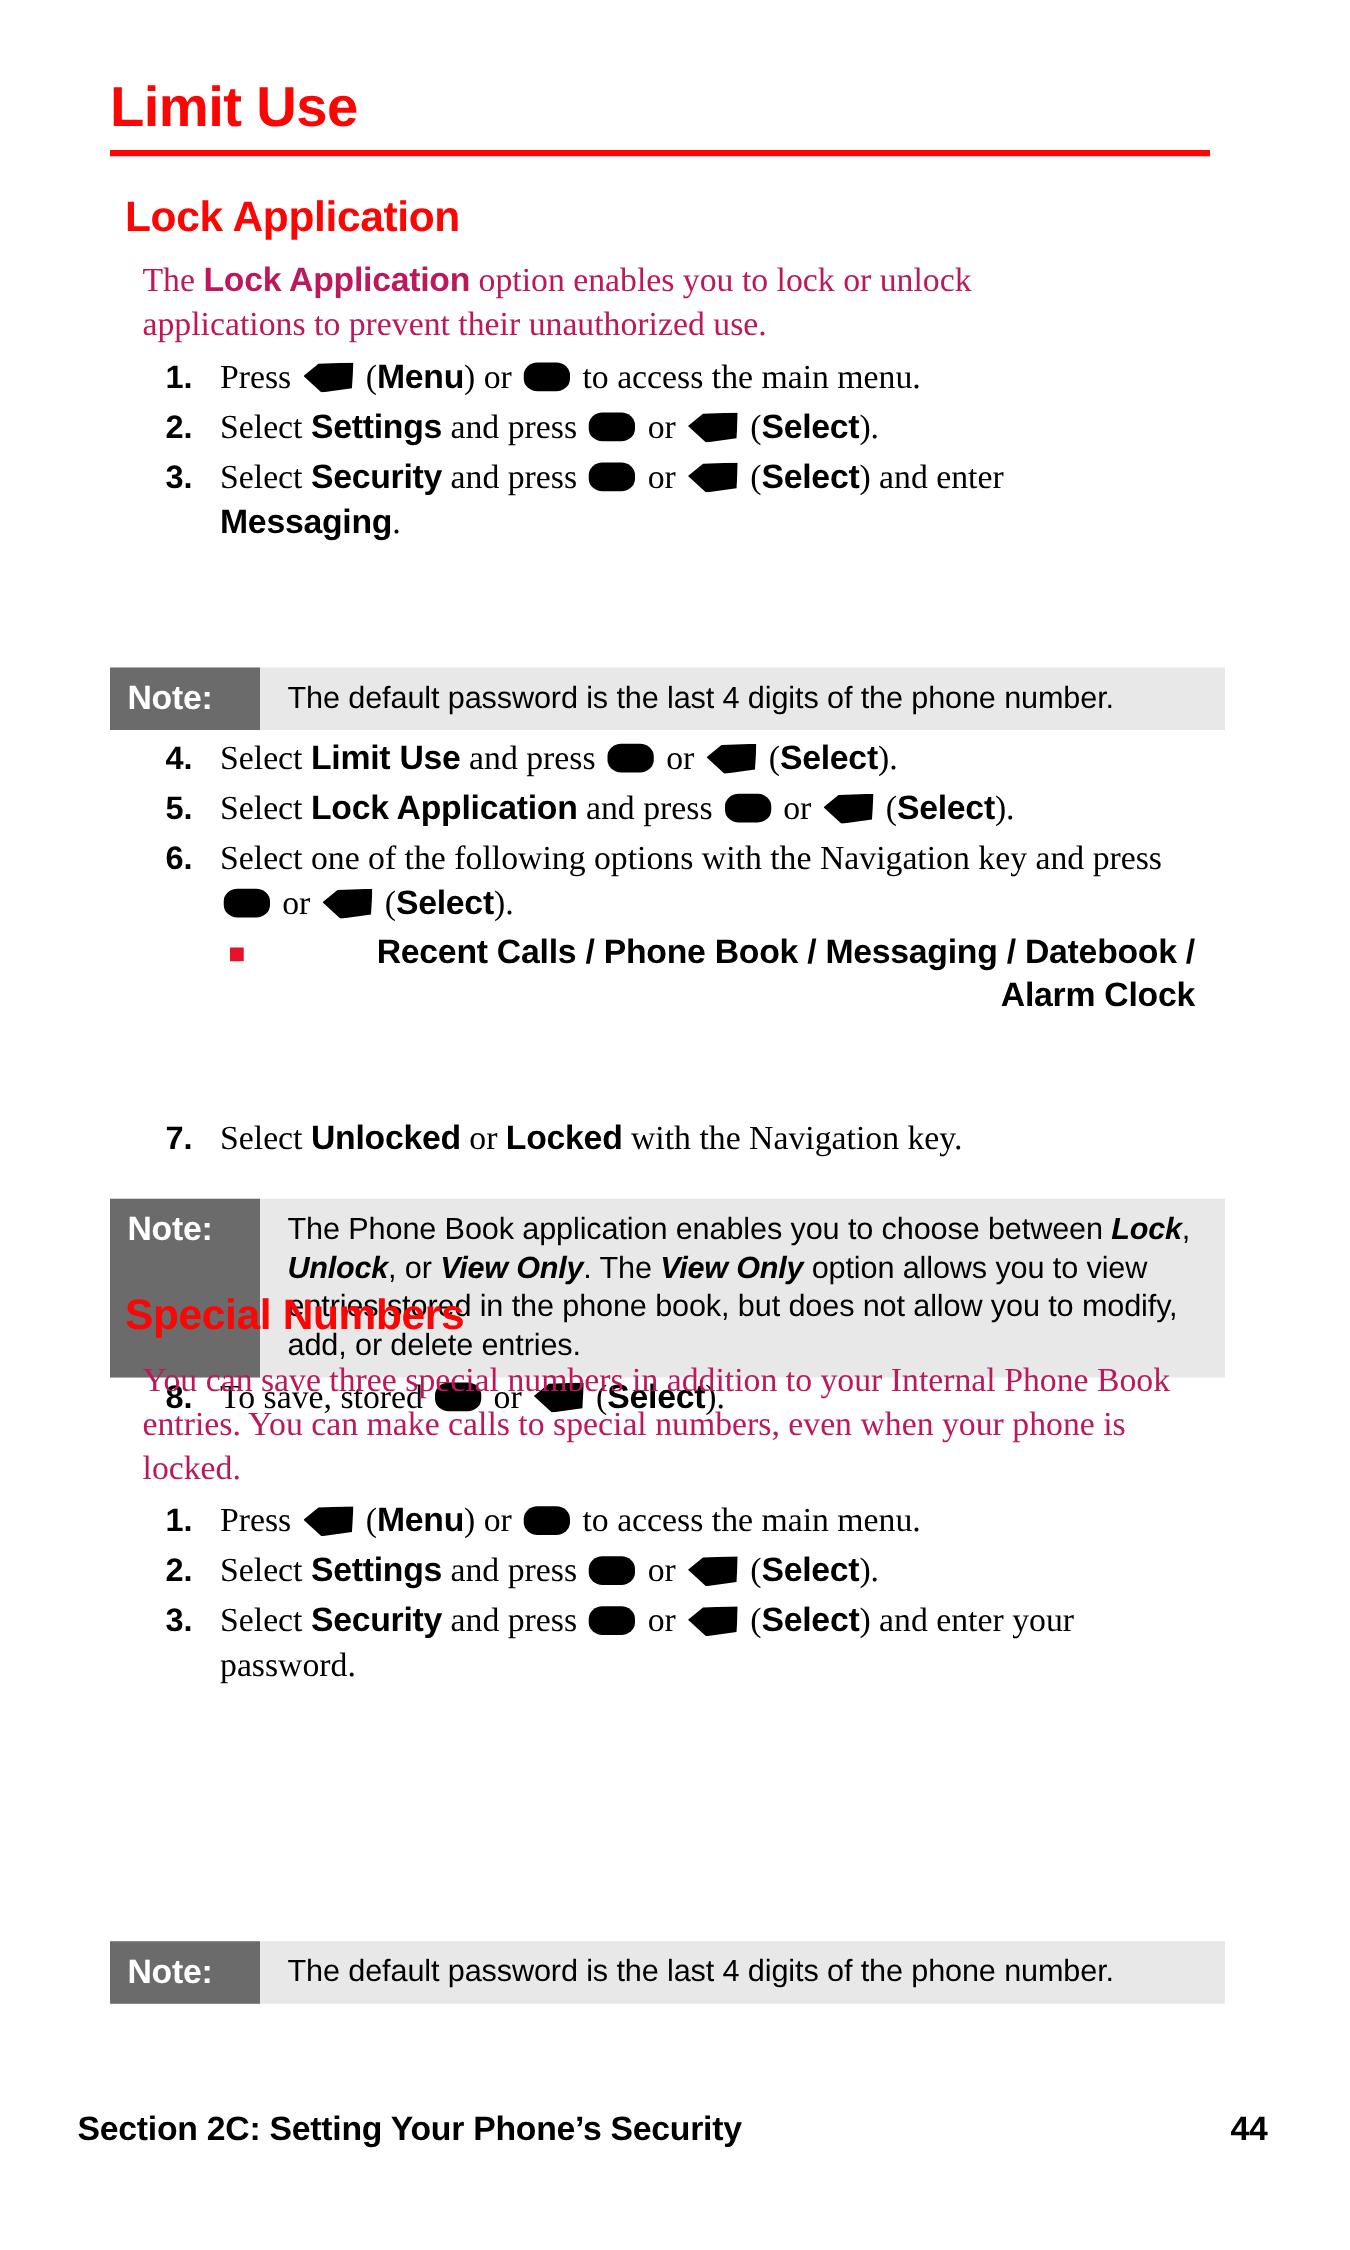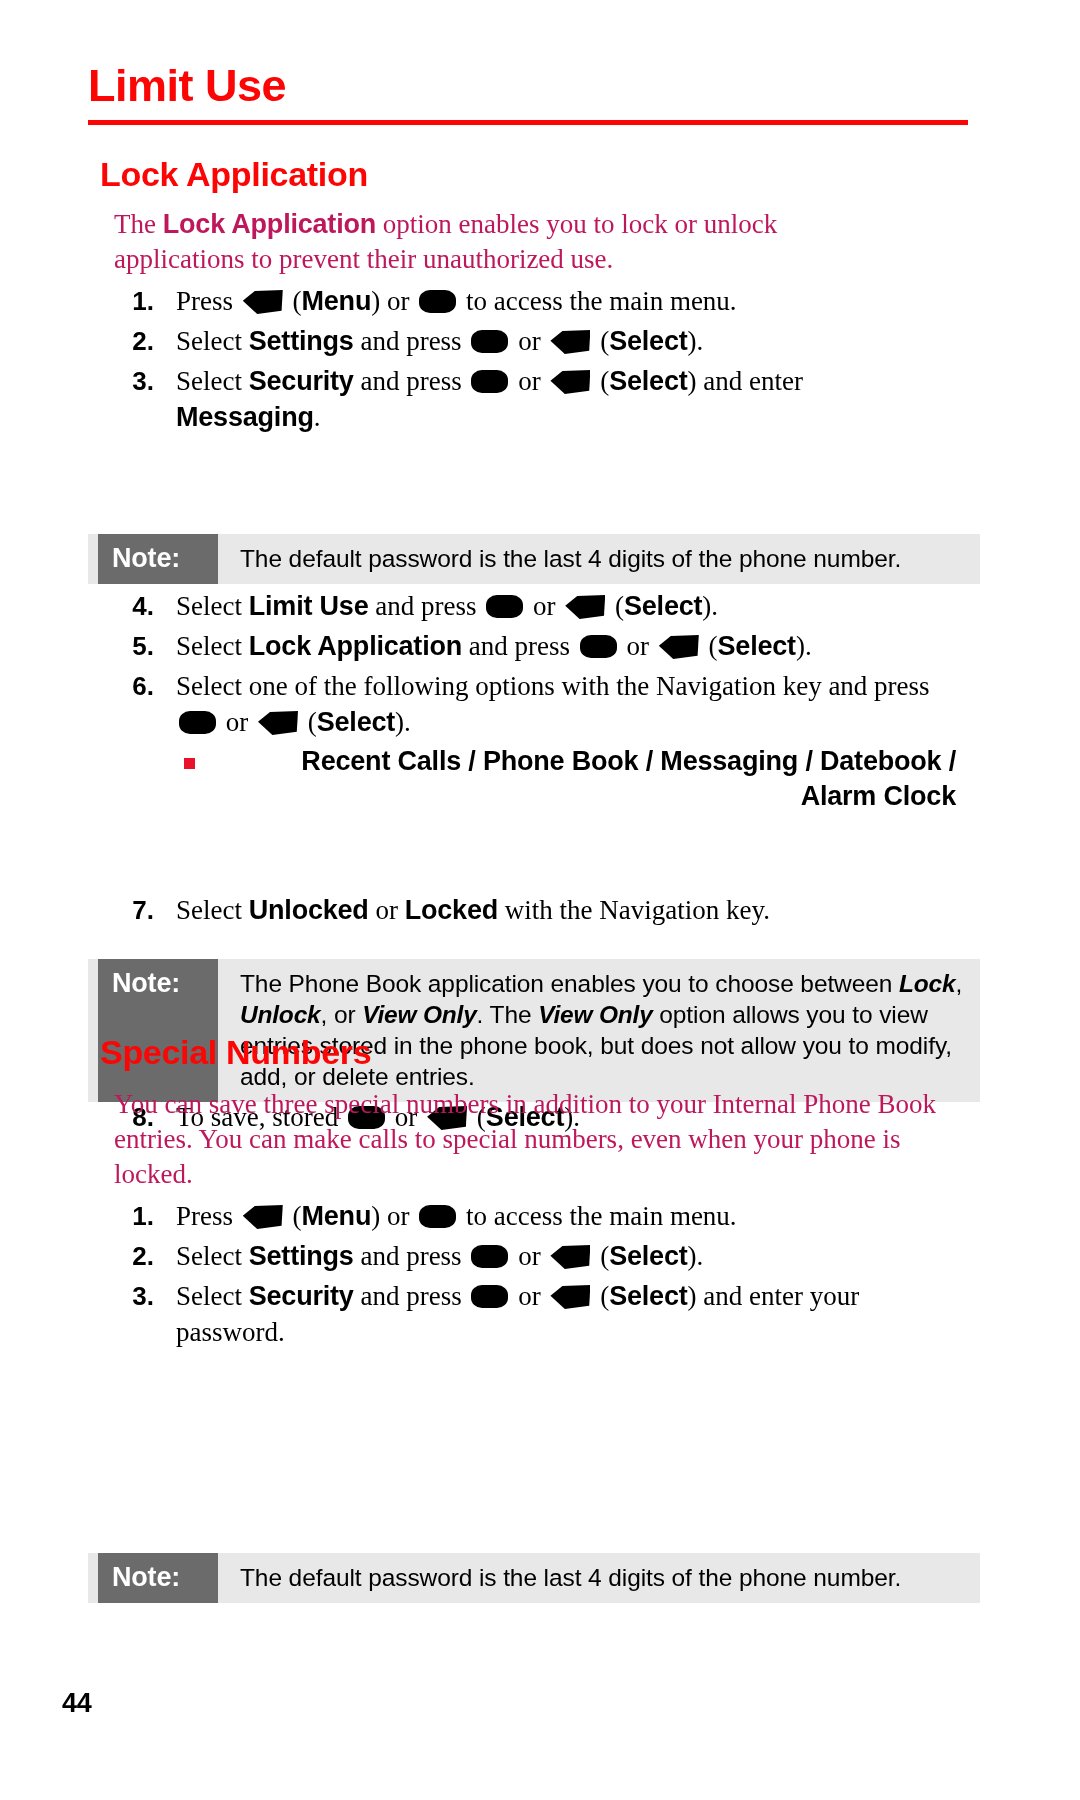--- a/index.html
+++ b/index.html
@@ -144,21 +144,20 @@
   .note-label {
     flex: 0 0 120px;
     background: #6b6b6b;
     color: #ffffff;
     font-family: "Liberation Sans Narrow", "Liberation Sans", sans-serif;
     font-weight: bold;
     font-size: 27px;
     letter-spacing: -0.2px;
     padding: 9px 0 9px 14px;
     box-sizing: border-box;
-    margin-left: 10px;
   }
   .note-body {
     flex: 1 1 auto;
     font-family: "Liberation Sans Narrow", "Liberation Sans", sans-serif;
     font-size: 24.5px;
     line-height: 31px;
     letter-spacing: -0.1px;
     color: #000;
     padding: 9px 16px 10px 22px;
     box-sizing: border-box;
@@ -356,16 +355,17 @@
       </li>
     </ul>
   </div>
 
   <div class="abs note" style="left:88px; top:1553px;">
     <div class="note-label">Note:</div>
     <div class="note-body">The default password is the last 4 digits of the phone number.</div>
   </div>
 
   <div class="footer">
+    <span>Section 2C: Setting Your Phone’s Security</span>
     <span>44</span>
   </div>
 
 </div>
 
 </body></html>

